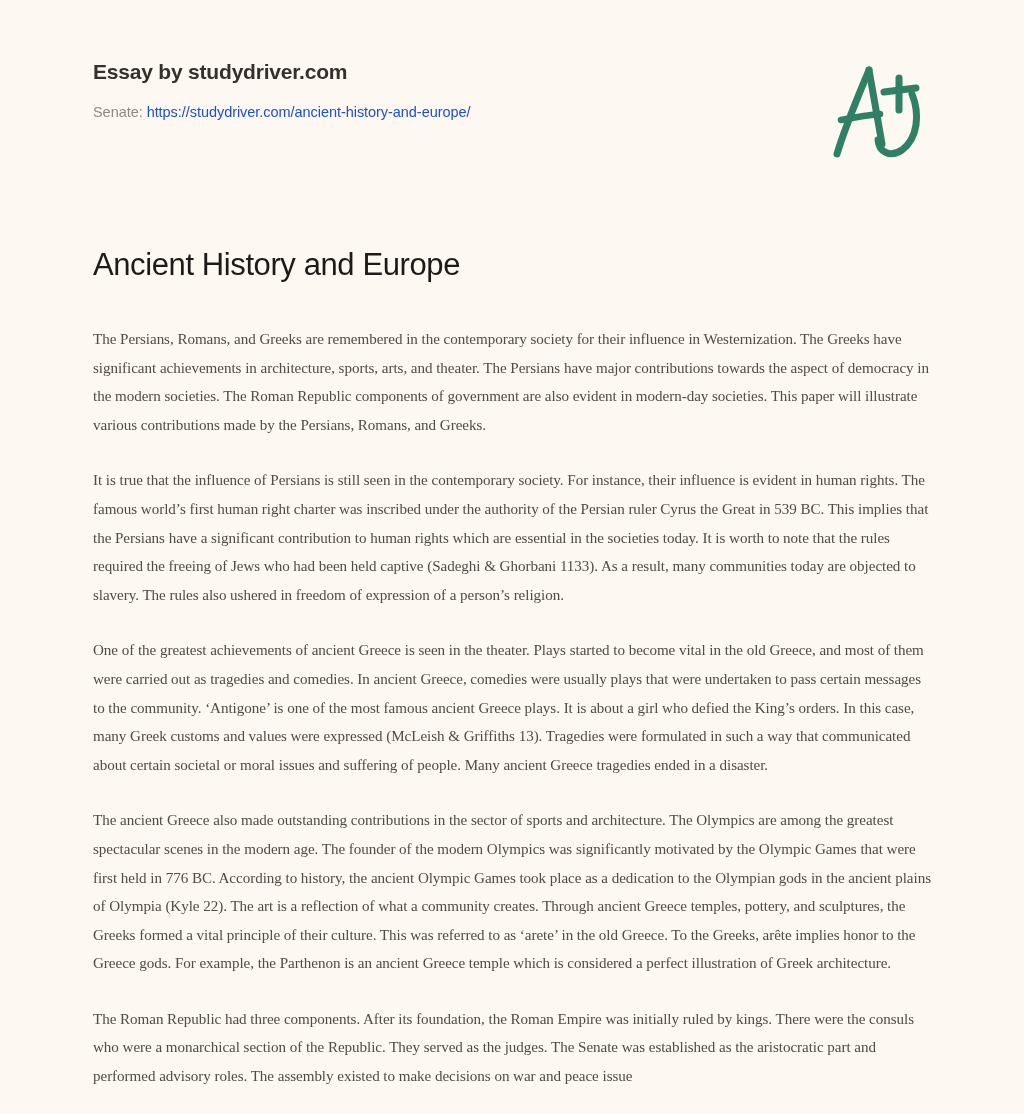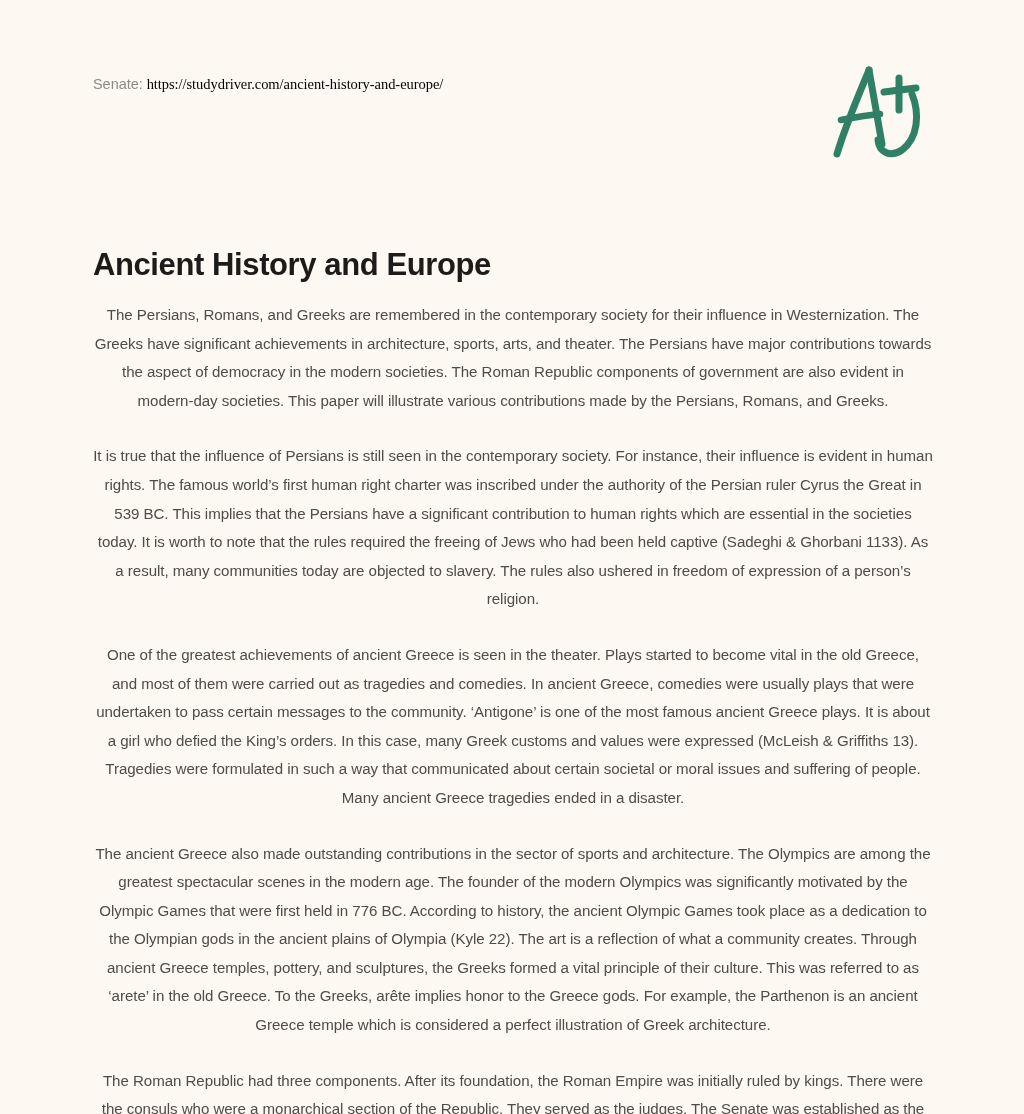--- a/index.html
+++ b/index.html
@@ -37,23 +37,22 @@
     line-height: 28px;
   }
   .source-line {
     margin-top: 16px;
     font-size: 14.5px;
     line-height: 20px;
     color: #8d8a86;
     letter-spacing: -0.05px;
   }
   .source-url {
-    color: #000000;
+    color: #1d4ed8;
     text-decoration: none;
-    font-family: Liberation Serif, serif;
   }
 
   
   .logo {
     position: absolute;
     right: 88px;
     top: 58px;
     width: 120px;
     height: 110px;
   }
@@ -61,44 +60,46 @@
 
   
   .article {
     position: absolute;
     left: 93px;
     top: 245px;
     width: 840px;
   }
   .article-title {
     font-size: 31px;
-    font-weight: bold;
+    font-weight: normal;
     color: #1c1b1a;
     letter-spacing: -0.4px;
     line-height: 40px;
-    margin: 0 0 16px 0;
+    margin: 0 0 40px 0;
   }
   .article-body p {
     margin: 0 0 27px 0;
     font-size: 15.1px;
     line-height: 28.6px;
     color: #504b48;
     letter-spacing: -0.05px;
-    text-align: center;
+    text-align: left;
+    font-family: Liberation Serif, serif;
   }
   .article-body p:last-child {
     margin-bottom: 0;
   }
 </style>
 </head>
 <body>
 
 <div class="page">
 
   <div class="header">
+    <div class="brand-line">Essay by studydriver.com</div>
     <div class="source-line">
       <span>Senate: </span><a class="source-url" href="#">https://studydriver.com/ancient-history-and-europe/</a>
     </div>
   </div>
 
   <div class="logo">
     <svg viewBox="0 0 120 110" width="120" height="110" aria-hidden="true">
       <g fill="none" stroke="#2f8064" stroke-linecap="round" stroke-linejoin="round">
 
         <path d="M53 12 C 44 34, 30 66, 21 96" stroke-width="7"></path>

